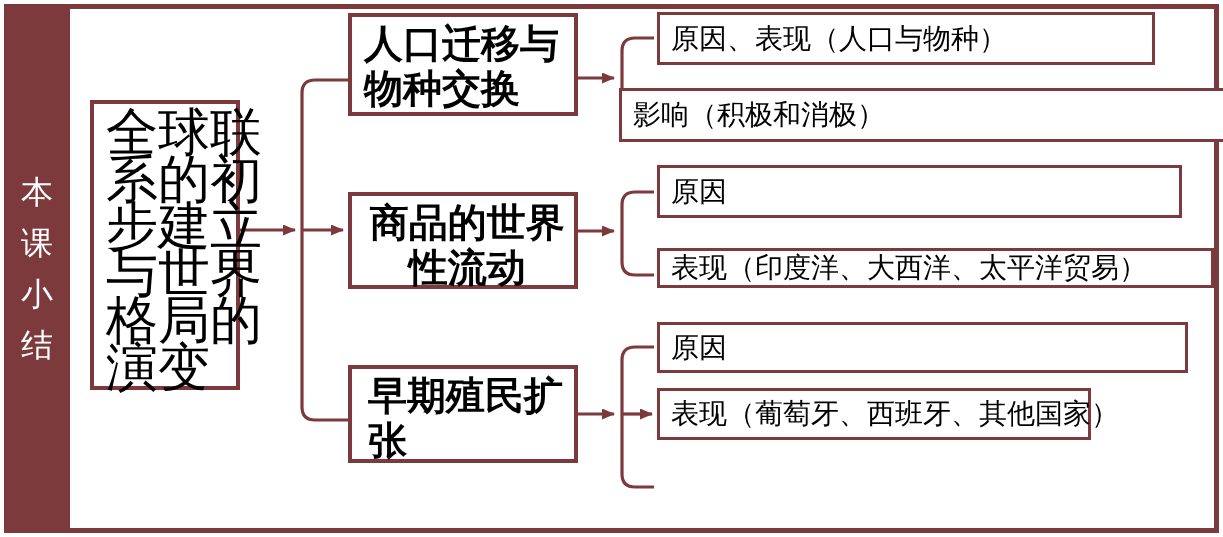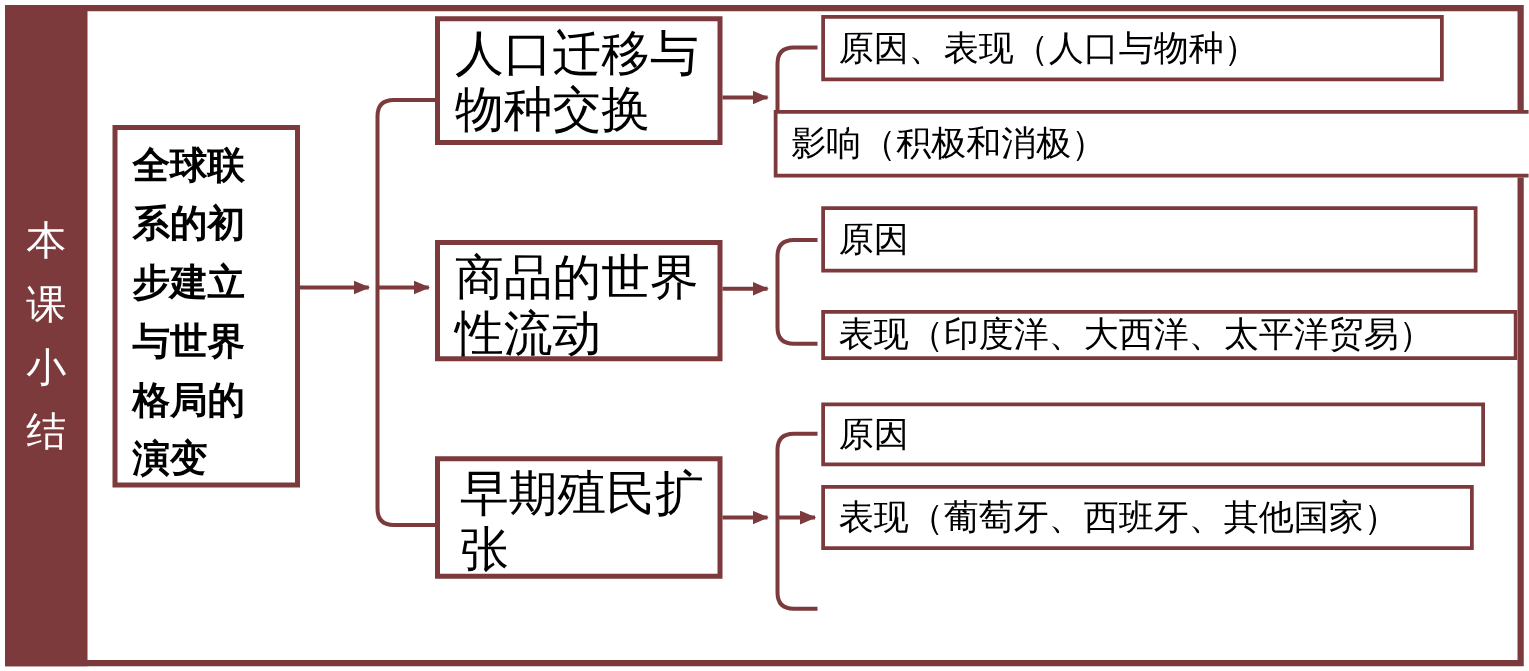--- a/index.html
+++ b/index.html
@@ -25,24 +25,24 @@
     width:1.15em;font-size:32px;line-height:51px;color:var(--sidebar-ink);
     word-break:break-all;text-align:center;
   }
   .connectors{position:absolute;left:0;top:0;}
   .connectors path{fill:none;stroke:var(--maroon);stroke-width:3.2px;}
   .connectors .arrowhead{fill:var(--maroon);stroke:none;}
   .node{
     position:absolute;background:#fff;border:4px solid var(--maroon);
     box-sizing:border-box;
   }
-  .root-node{padding:5px 0 0 12px;font-size:30px;line-height:47px;font-weight:bold;}
+  .root-node{padding:5px 0 0 12px;font-size:52px;line-height:47px;}
   .root-node .txt{width:3.25em;word-break:break-all;}
   .branch-node{padding:4px 0 0 12px;font-size:39px;line-height:45px;}
-  .branch-node .txt{width:5.3em;word-break:break-all;}
+  .branch-node .txt{width:5.3em;word-break:break-all;font-weight:bold;}
   .leaf-node{
     border-width:3px;display:flex;align-items:center;
     padding-left:11px;font-size:28px;white-space:nowrap;
   }
 </style>
 </head>
 <body>
 
 <div class="stage">
 
@@ -73,29 +73,29 @@
     <path d="M622,414 L652,414" marker-end="url(#ah)"></path>
   </svg>
 
   <div class="node root-node" style="left:90px;top:100px;width:150px;height:290px;">
     <div class="txt">全球联系的初步建立与世界格局的演变</div>
   </div>
 
   <div class="node branch-node" style="left:348px;top:13px;width:230px;height:103px;">
     <div class="txt">人口迁移与物种交换</div>
   </div>
-  <div class="node branch-node" style="left:348px;top:192px;width:230px;height:97px;">
+  <div class="node branch-node" style="left:348px;top:192px;width:230px;height:97px;text-align:center;">
     <div class="txt">商品的世界性流动</div>
   </div>
   <div class="node branch-node" style="left:348px;top:365px;width:230px;height:98px;padding-left:16px;">
     <div class="txt">早期殖民扩张</div>
   </div>
 
   <div class="node leaf-node" style="left:657px;top:12px;width:498px;height:53px;text-align:center;">原因、表现（人口与物种）</div>
   <div class="node leaf-node" style="left:619px;top:88px;width:625px;height:54px;">影响（积极和消极）</div>
 
   <div class="node leaf-node" style="left:657px;top:165px;width:525px;height:53px;">原因</div>
   <div class="node leaf-node" style="left:657px;top:248px;width:557px;height:40px;">表现（印度洋、大西洋、太平洋贸易）</div>
 
   <div class="node leaf-node" style="left:657px;top:322px;width:531px;height:51px;">原因</div>
-  <div class="node leaf-node" style="left:657px;top:388px;width:522px;height:52px;">表现（葡萄牙、西班牙、其他国家）</div>
+  <div class="node leaf-node" style="left:657px;top:388px;width:434px;height:52px;">表现（葡萄牙、西班牙、其他国家）</div>
 
 </div>
 
 </body></html>

